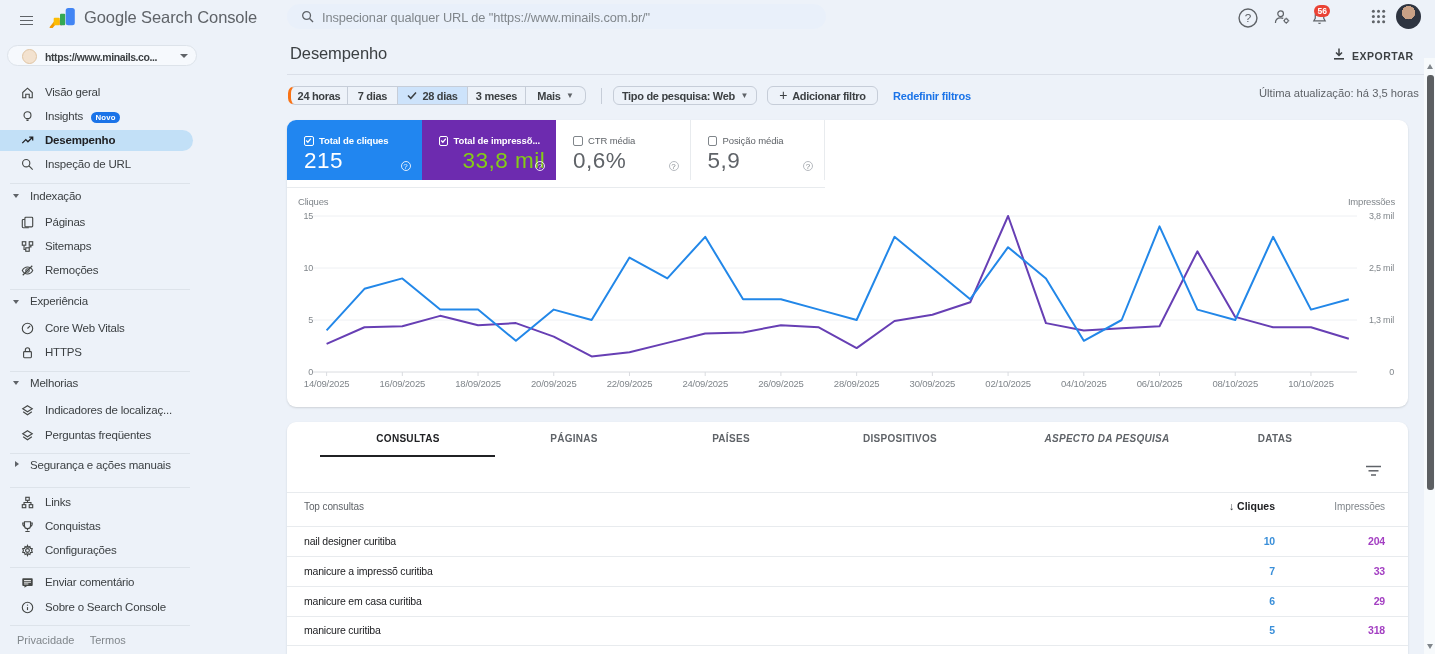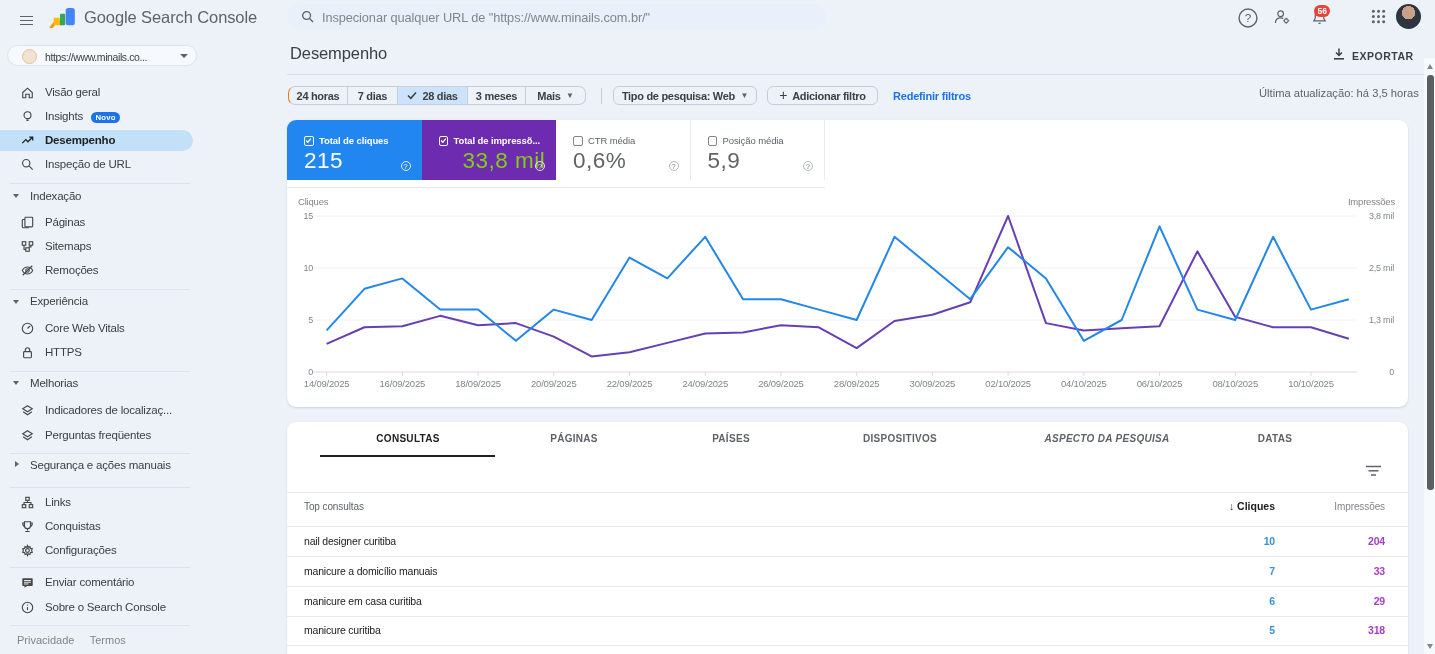--- a/index.html
+++ b/index.html
@@ -7,21 +7,21 @@
 body { font-family:"Liberation Sans", sans-serif; background:#edf2f9; color:#202124; }
 .abs { position:absolute; }
 #page { position:relative; width:1435px; height:654px; }
 
 #burger div { width:13px; height:1.5px; background:#5f6368; margin:2.6px 0; }
 #gsctext { font-size:16.5px; color:#5f6368; letter-spacing:-0.1px; }
 #searchbar { left:287px; top:4px; width:539px; height:25px; background:#e9f0fa; border-radius:13px; }
 #searchbar .ph { position:absolute; left:35px; top:5.5px; font-size:12.8px; letter-spacing:-0.1px; color:#80868b; }
 
 #prop { left:7px; top:45px; width:190px; height:21px; background:#f6f9fd; border:1px solid #dde3ea; border-radius:11px; }
-#prop .txt { position:absolute; left:37px; top:4.5px; font-size:10.5px; font-weight:normal; letter-spacing:-0.4px; color:#3c4043;text-align:center; }
+#prop .txt { position:absolute; left:37px; top:4.5px; font-size:10.5px; font-weight:bold; letter-spacing:-0.4px; color:#3c4043;text-align:center; }
 
 .sbitem { position:absolute; left:0; width:258px; height:24px; font-size:11.5px; letter-spacing:-0.2px; color:#3c4043; }
 .sbitem .ic { position:absolute; left:21px; top:4px; width:13px; height:13px; }
 .sbitem .lb { position:absolute; left:45px; top:4px; white-space:nowrap; }
 .sbhead { position:absolute; left:30px; font-size:11.5px; letter-spacing:-0.2px; color:#3c4043; }
 .sbdiv { position:absolute; left:10px; width:180px; height:1px; background:#dde3ea; }
 .caret { position:absolute; left:13px; width:0; height:0; }
 .caret.down { border-left:3.8px solid transparent; border-right:3.8px solid transparent; border-top:4.5px solid #5f6368; }
 .caret.right { border-top:3.8px solid transparent; border-bottom:3.8px solid transparent; border-left:4.5px solid #5f6368; }
 #selpill { position:absolute; left:0; top:129.5px; width:193px; height:21px; background:#c2e0f7; border-radius:0 11px 11px 0; }
@@ -263,21 +263,21 @@
 <div class="footlinks">Privacidade&nbsp;&nbsp;&nbsp;&nbsp;&nbsp;Termos</div>
 
 <div id="title" class="abs">Desempenho</div>
 <div id="export" class="abs">EXPORTAR</div>
 <svg class="abs" style="left:1333px; top:48px;" width="12" height="12" viewBox="0 0 12 12">
       <path d="M6,0.5 L6,7 M3,4.5 L6,7.5 L9,4.5" stroke="#3c4043" stroke-width="1.5" fill="none"></path>
       <rect x="1" y="10" width="10" height="1.6" fill="#3c4043"></rect>
     </svg>
 <div id="hdrdiv" class="abs"></div>
 
-<div class="seg" style="left:288px; width:60px; border-left:1px solid #f97316; border-radius:7px 0 0 7px;">24 horas</div>
+<div class="seg" style="left:288px; width:60px; border-left:3px solid #f97316; border-radius:7px 0 0 7px;">24 horas</div>
 <div class="seg" style="left:348px; width:50px;">7 dias</div>
 <div class="seg" style="left:398px; width:70px; background:#cde3fb;"><svg width="10" height="9" viewBox="0 0 10 9" style="margin-right:5px;">
         <path d="M1,4.5 L3.8,7.3 L9,1.5" stroke="#3c4043" stroke-width="1.5" fill="none"></path>
       </svg>28 dias</div>
 <div class="seg" style="left:468px; width:58px;">3 meses</div>
 <div class="seg" style="left:526px; width:60px; border-radius:0 7px 7px 0;">Mais&nbsp;&nbsp;<span style="font-size:8px; color:#5f6368;">▼</span></div>
 <div class="abs" style="left:601px; top:88px; width:1px; height:16px; background:#c6cdd8;"></div>
 <div class="chip" style="left:613px; width:144px;">Tipo de pesquisa: Web&nbsp;&nbsp;<span style="font-size:8px; color:#5f6368;">▼</span></div>
 <div class="chip" style="left:767px; width:111px;"><span style="font-weight:normal; font-size:14px; margin-right:5px; position:relative; top:-1px;">+</span>Adicionar filtro</div>
 <div class="abs" style="left:893px; top:90px; font-size:11px; font-weight:bold; letter-spacing:-0.2px; color:#1a73e8;">Redefinir filtros</div>
@@ -386,21 +386,21 @@
   <div class="abs" style="right:133px; top:78px; font-size:10.5px; font-weight:bold; color:#202124;"><span style="font-weight:normal; color:#3c4043;">↓ </span>Cliques</div>
   <div class="abs" style="right:23px; top:79px; font-size:10px; letter-spacing:-0.1px; color:#80868b;">Impressões</div>
   <div class="tdiv" style="top:104px;"></div>
   <div class="trow" style="top:113px;">
         <span class="q">nail designer curitiba</span>
         <span class="c">10</span>
         <span class="i">204</span>
       </div>
   <div class="tdiv" style="top:134px;"></div>
   <div class="trow" style="top:143px;">
-        <span class="q">manicure a domicílio manuais</span>
+        <span class="q">manicure a impressõ curitiba</span>
         <span class="c">7</span>
         <span class="i">33</span>
       </div>
   <div class="tdiv" style="top:164px;"></div>
   <div class="trow" style="top:173px;">
         <span class="q">manicure em casa curitiba</span>
         <span class="c">6</span>
         <span class="i">29</span>
       </div>
   <div class="tdiv" style="top:194px;"></div>

